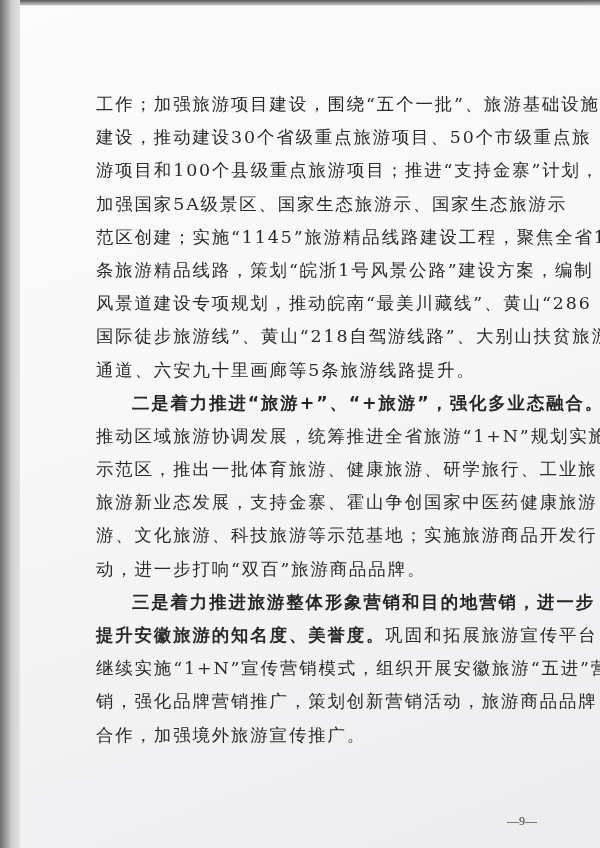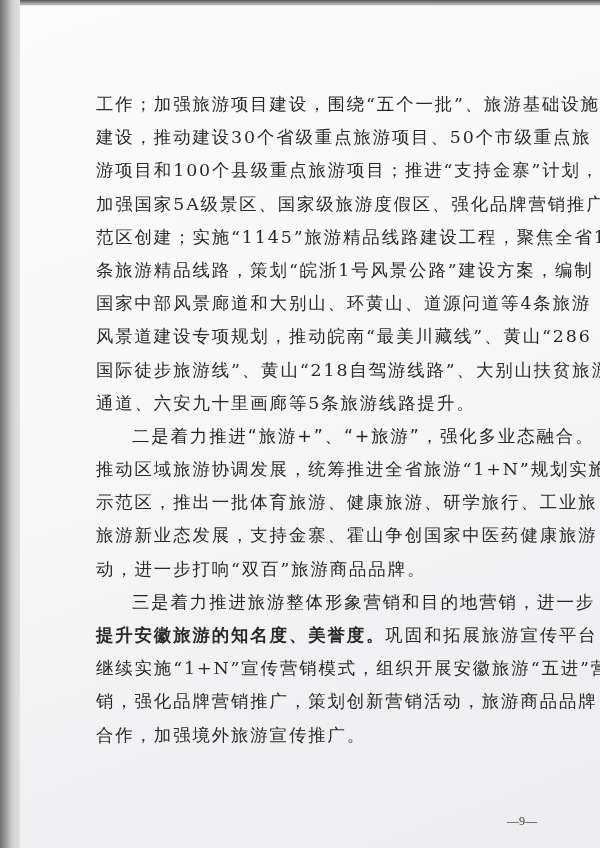--- a/index.html
+++ b/index.html
@@ -50,21 +50,21 @@
       text-align: justify;
     }
     .line {
       display: block;
       white-space: nowrap;
       height: 33.2px;
     }
     .indent { padding-left: 36px; }
     .heading-line {
       font-family: "DejaVu Sans", "Liberation Sans", sans-serif;
-      font-weight: normal;
+      font-weight: bold;
       color: #262626;
     }
     .heading-lead {
       font-family: Liberation Mono, monospace;
       font-weight: bold;
     }
     .page-number {
       position: absolute;
       left: 507px;
       top: 814px;
@@ -81,34 +81,34 @@
   <div class="page-edge"></div>
   <div class="page"></div>
   <div class="top-shadow"></div>
 
   <div class="text-block">
 
     <div>
       <span class="line">工作；加强旅游项目建设，围绕“五个一批”、旅游基础设施</span>
       <span class="line">建设，推动建设30个省级重点旅游项目、50个市级重点旅</span>
       <span class="line">游项目和100个县级重点旅游项目；推进“支持金寨”计划，</span>
-      <span class="line">加强国家5A级景区、国家级旅游度假区、强化品牌营销推广</span>
+      <span class="line">加强国家5A级景区、国家生态旅游示、国家生态旅游示</span>
       <span class="line">范区创建；实施“1145”旅游精品线路建设工程，聚焦全省10</span>
       <span class="line">条旅游精品线路，策划“皖浙1号风景公路”建设方案，编制</span>
-      <span class="line">国家中部风景廊道和大别山、环黄山、道源问道等4条旅游</span>
       <span class="line">风景道建设专项规划，推动皖南“最美川藏线”、黄山“286</span>
       <span class="line">国际徒步旅游线”、黄山“218自驾游线路”、大别山扶贫旅游</span>
       <span class="line">通道、六安九十里画廊等5条旅游线路提升。</span>
     </div>
 
     <div>
       <span class="line indent heading-line">二是着力推进“旅游+”、“+旅游”，强化多业态融合。</span>
       <span class="line">推动区域旅游协调发展，统筹推进全省旅游“1+N”规划实施，</span>
       <span class="line">示范区，推出一批体育旅游、健康旅游、研学旅行、工业旅</span>
       <span class="line">旅游新业态发展，支持金寨、霍山争创国家中医药健康旅游</span>
+      <span class="line">游、文化旅游、科技旅游等示范基地；实施旅游商品开发行</span>
       <span class="line">动，进一步打响“双百”旅游商品品牌。</span>
     </div>
 
     <div>
       <span class="line indent heading-line">三是着力推进旅游整体形象营销和目的地营销，进一步</span>
       <span class="line"><span class="heading-lead">提升安徽旅游的知名度、美誉度。</span><span>巩固和拓展旅游宣传平台，</span></span>
       <span class="line">继续实施“1+N”宣传营销模式，组织开展安徽旅游“五进”营</span>
       <span class="line">销，强化品牌营销推广，策划创新营销活动，旅游商品品牌</span>
       <span class="line">合作，加强境外旅游宣传推广。</span>
     </div>

